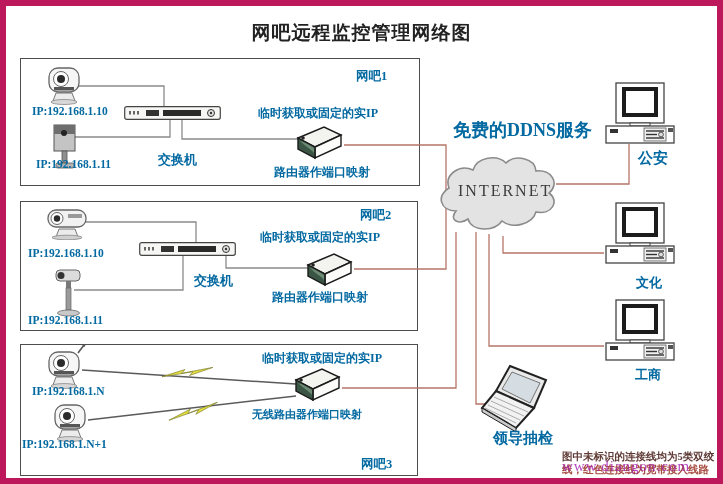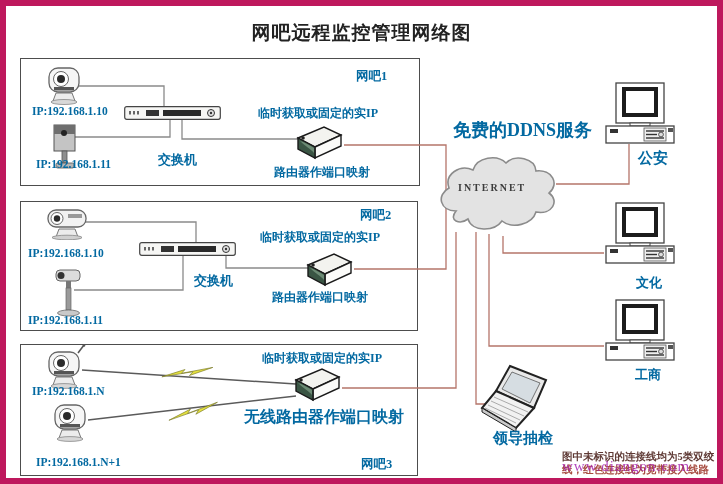--- a/index.html
+++ b/index.html
@@ -4,21 +4,21 @@
 <style>
   html,body{margin:0;padding:0;background:#fff;}
   .stage{position:relative;width:723px;height:484px;background:#fff;overflow:hidden;
          font-family:"Liberation Serif","DejaVu Serif",serif;border:6px solid #be185d;box-sizing:border-box;}
   .ttl{position:absolute;top:14px;left:0;width:100%;text-align:center;font-size:19px;font-weight:bold;color:#222;letter-spacing:1px;}
   .box{position:absolute;border:1.6px solid #4d4d4d;background:#fff;z-index:1;box-sizing:border-box;}
   .lbl{position:absolute;font-weight:bold;color:#0369a1;white-space:nowrap;z-index:6;}
   .wires{position:absolute;left:0;top:0;z-index:3;}
   .dev{position:absolute;z-index:4;}
   .cloud{position:absolute;z-index:5;}
-  .cloudlbl{position:absolute;z-index:6;font-weight:bold;font-size:10px;letter-spacing:2px;color:#3c3c3c;}
+  .cloudlbl{position:absolute;z-index:6;font-weight:normal;font-size:16px;letter-spacing:2px;color:#3c3c3c;}
   .note{position:absolute;left:556px;top:444px;width:166px;z-index:6;font-weight:bold;font-size:10.5px;line-height:13px;white-space:nowrap;}
   .note .l1{color:#5f3a35;}
   .note .l2{color:#a64b3f;}
   .wm{position:absolute;left:556px;top:452px;z-index:7;color:#a21caf;opacity:.8;font-size:15px;letter-spacing:1px;
       font-family:"Liberation Serif","DejaVu Serif",serif;}
 </style>
 </head>
 <body>
 
 <div class="stage">
@@ -219,23 +219,23 @@
 
   <div class="lbl" style="left:354px;top:201px;font-size:12.5px;">网吧2</div>
   <div class="lbl" style="left:22px;top:241px;font-size:11.5px;">IP:192.168.1.10</div>
   <div class="lbl" style="left:22px;top:308px;font-size:11.5px;">IP:192.168.1.11</div>
   <div class="lbl" style="left:188px;top:266px;font-size:13px;">交换机</div>
   <div class="lbl" style="left:254px;top:223px;font-size:12px;">临时获取或固定的实IP</div>
   <div class="lbl" style="left:266px;top:283px;font-size:12px;">路由器作端口映射</div>
 
   <div class="lbl" style="left:355px;top:438px;font-size:12.5px;margin-top:12px;">网吧3</div>
   <div class="lbl" style="left:26px;top:379px;font-size:11.5px;">IP:192.168.1.N</div>
-  <div class="lbl" style="left:30px;top:432px;font-size:11.5px;margin-top:18px;">IP:192.168.1.N+1</div>
+  <div class="lbl" style="left:16px;top:432px;font-size:11.5px;">IP:192.168.1.N+1</div>
   <div class="lbl" style="left:256px;top:344px;font-size:12px;">临时获取或固定的实IP</div>
-  <div class="lbl" style="left:238px;top:401px;font-size:16px;">无线路由器作端口映射</div>
+  <div class="lbl" style="left:246px;top:401px;font-size:11px;">无线路由器作端口映射</div>
 
   <div class="lbl" style="left:632px;top:143px;font-size:15px;">公安</div>
   <div class="lbl" style="left:630px;top:268px;font-size:13px;">文化</div>
   <div class="lbl" style="left:629px;top:360px;font-size:13px;">工商</div>
   <div class="lbl" style="left:487px;top:423px;font-size:15px;">领导抽检</div>
 
   <div class="note">
     <div class="l1">图中未标识的连接线均为5类双绞</div>
     <div class="l2">线，红色连接线为宽带接入线路</div>
   </div>

